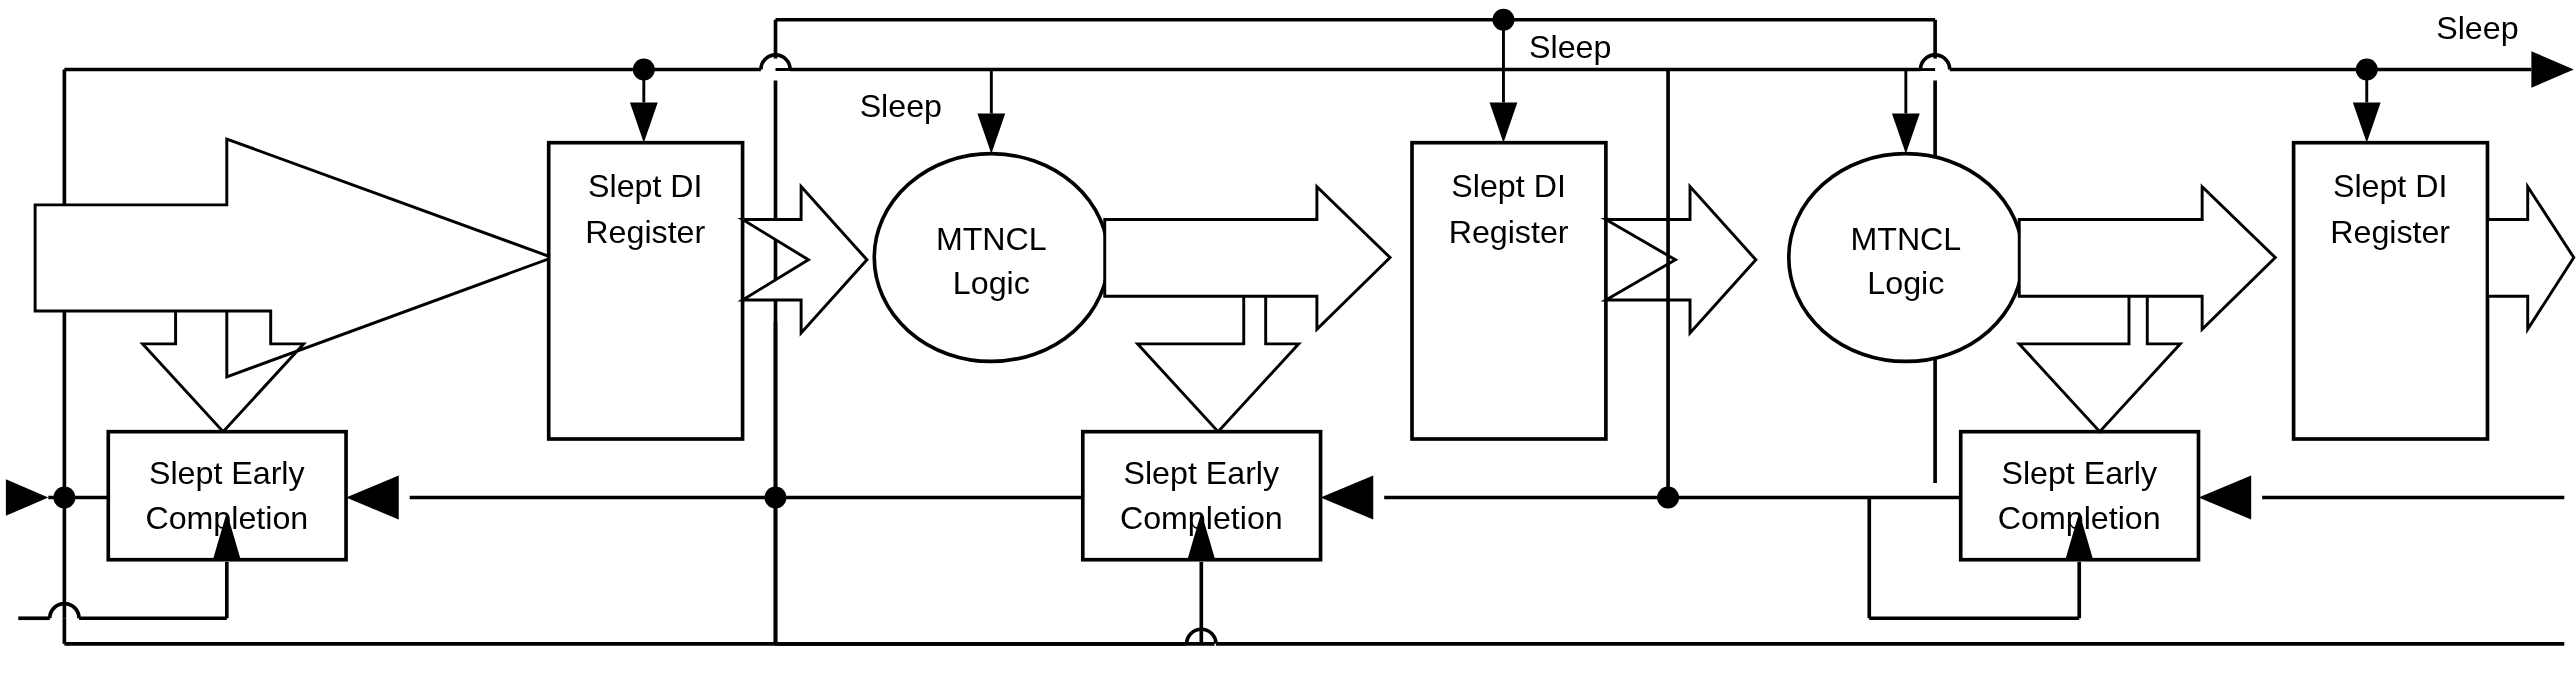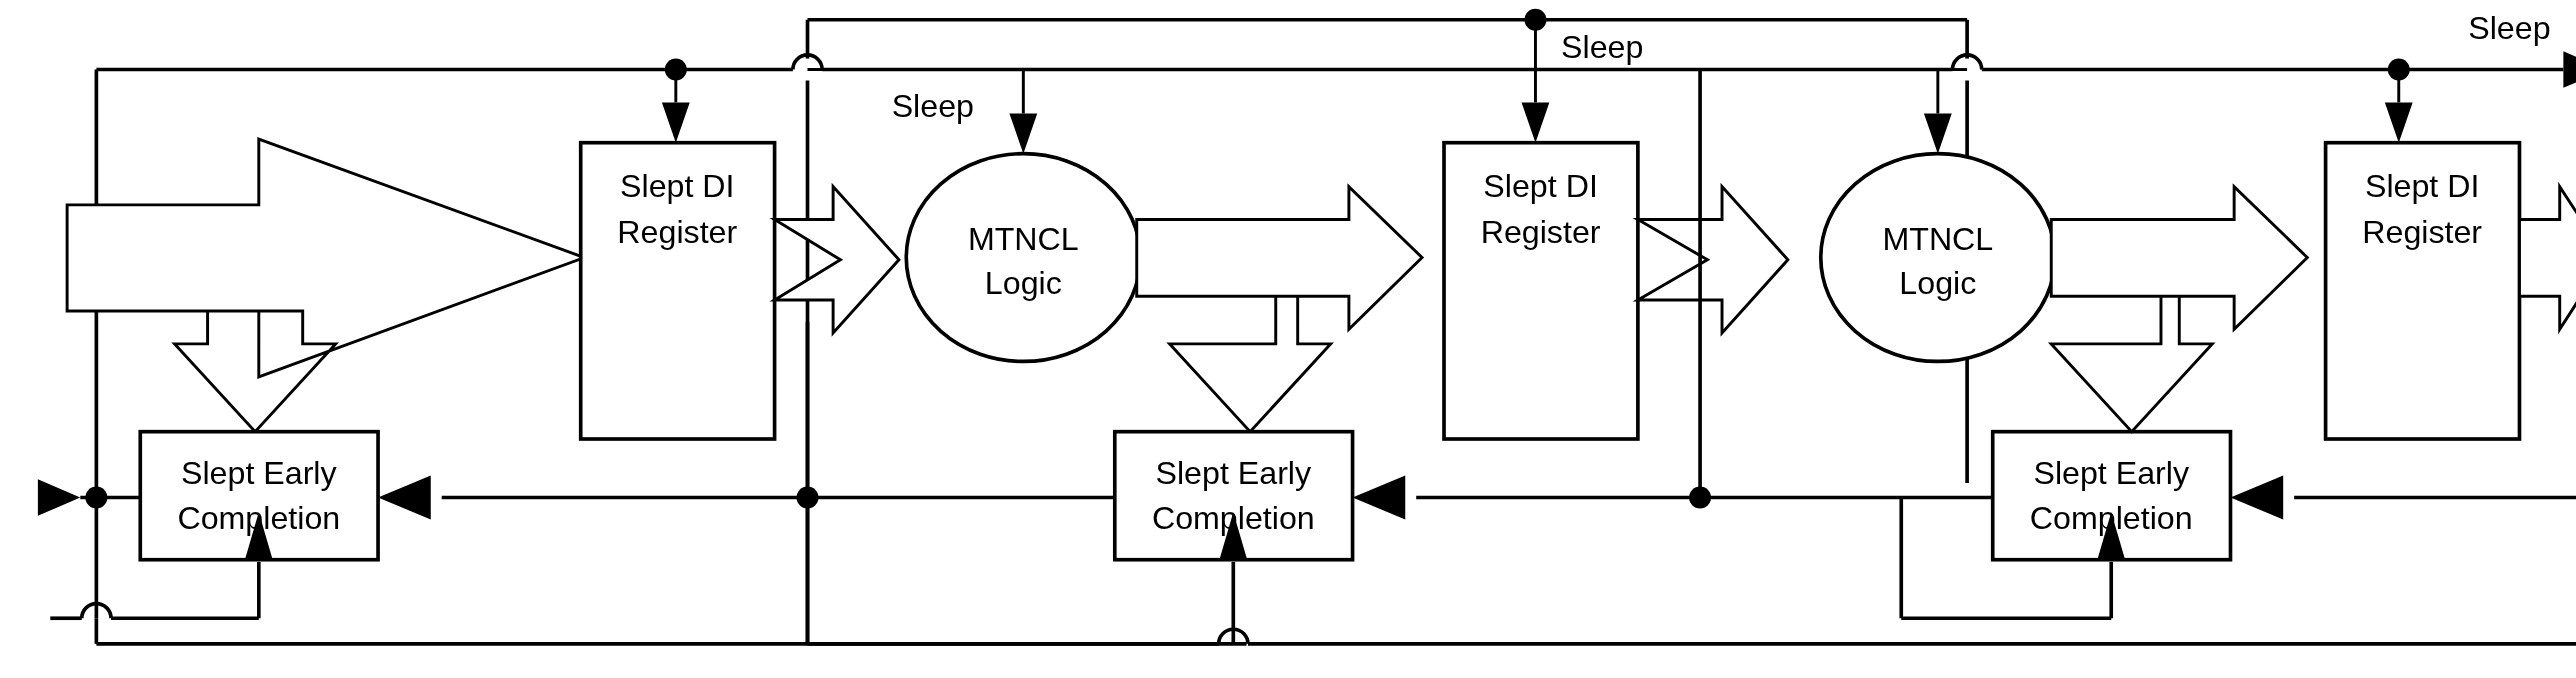--- a/index.html
+++ b/index.html
@@ -7,21 +7,20 @@
     margin: 0;
     padding: 0;
     background: #ffffff;
   }
   #diagram-root {
     position: relative;
     width: 2456px;
     height: 679px;
     background: #ffffff;
     font-family: "Liberation Sans", sans-serif;
-    margin-left: 32px;
   }
   svg#schematic {
     display: block;
     width: 2576px;
     height: 679px;
   }
   .wire {
     stroke: #000000;
     fill: none;
     stroke-width: 5;

